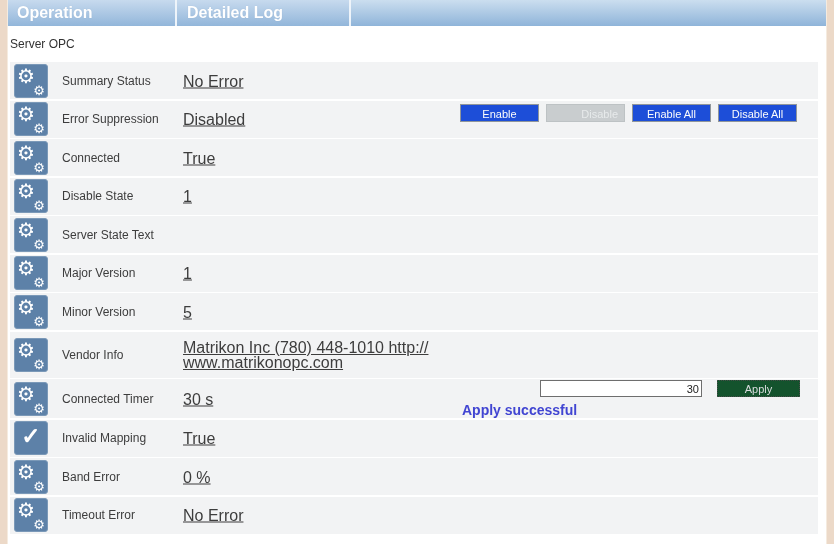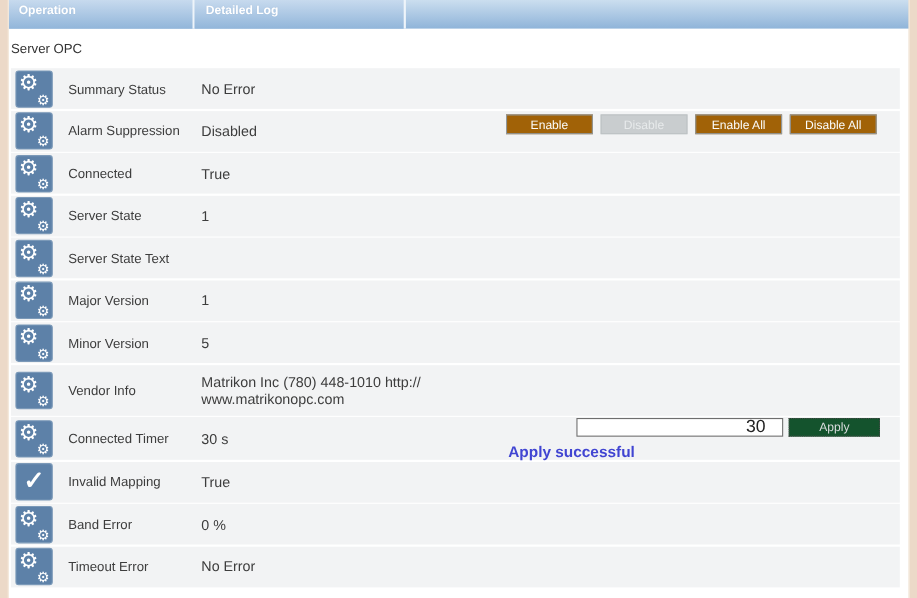--- a/index.html
+++ b/index.html
@@ -14,29 +14,29 @@
   .win-border.right{right:0;width:7px;border-left:1px solid #f5ebdf;}
 
   
   .tabbar{
     position:absolute;left:7px;right:7px;top:0;height:26px;
     background:linear-gradient(#cbdeef,#8fb4d9);
     display:flex;z-index:2;
   }
   .tab{
     height:26px;box-sizing:border-box;padding:4px 0 0 10px;
-    font-size:11px;font-weight:bold;color:#ffffff;
+    font-size:16px;font-weight:bold;color:#ffffff;
     background:linear-gradient(#c7daee,#92b6da);
     border-right:2px solid #eef4fa;cursor:default;
     text-shadow:0 0 1px rgba(120,150,185,.35);
   }
   .tab.selected{background:linear-gradient(#a6abae,#7d8385);text-shadow:none;}
   .tab.t0{width:170px;}
   .tab.t1{width:176px;}
-  .tab.t2{width:192px;}
+  .tab.t2{width:174px;}
 
   
   .content{position:absolute;left:7px;right:7px;top:26px;bottom:0;background:#ffffff;}
   .page-title{position:absolute;left:3px;top:11px;font-size:12px;color:#333333;}
 
   .rows{position:absolute;left:3px;top:36px;width:808px;}
   .row{position:relative;height:37px;margin-bottom:1.5px;background:#f2f3f4;}
   .row.tall{height:46px;}
   .row.reconnect{height:39px;}
 
@@ -54,37 +54,37 @@
   .icon .g1{left:2px;top:1px;font-size:20px;}
   .icon .g2{right:2px;bottom:0px;font-size:13px;}
   .icon .chk{left:50%;top:50%;transform:translate(-50%,-55%);font-size:23px;font-weight:bold;}
 
   .label{
     position:absolute;left:52px;top:50%;transform:translateY(-50%);
     width:122px;font-size:12px;color:#3d3d3d;
   }
   .value{
     position:absolute;left:173px;top:50%;transform:translateY(-50%);
-    font-size:13px;color:#3d3d3d;white-space:pre-line;max-width:340px;line-height:15px;
+    font-size:16px;color:#3d3d3d;white-space:pre-line;max-width:340px;line-height:15px;text-decoration:underline;
   }
 
   
   .row-buttons{position:absolute;top:3px;right:21px;display:flex;}
   .btn{
     width:79px;height:18px;margin-left:7px;box-sizing:border-box;
-    background:#a16207;border:1px solid #90969a;
+    background:#1d4ed8;border:1px solid #90969a;
     color:#fbfcfc;font-size:11px;text-align:center;line-height:16px;cursor:pointer;
     font-family:"Liberation Sans",sans-serif;
   }
-  .btn.disabled{background:#c9cdcf;border-color:#bdc2c4;color:#e7eaeb;cursor:default;}
+  .btn.disabled{background:#c9cdcf;border-color:#bdc2c4;color:#e7eaeb;cursor:default;text-align:right;}
 
   
   .timer-input{
-    position:absolute;top:1px;right:106px;width:156px;height:15px;box-sizing:content-box;
-    border:1px solid #6e6e6e;font-size:16px;text-align:right;padding:0 15px;
+    position:absolute;top:1px;right:116px;width:156px;height:15px;box-sizing:content-box;
+    border:1px solid #6e6e6e;font-size:11px;text-align:right;padding:0 2px;
     font-family:"Liberation Sans",sans-serif;color:#222;background:#ffffff;
   }
   .apply-btn{
     position:absolute;top:1px;right:18px;width:83px;height:17px;box-sizing:border-box;
     background:#14532d;border:1px dotted #4a4a4a;
     color:#d9dcdd;font-size:11px;text-align:center;line-height:14px;cursor:pointer;
     font-family:"Liberation Sans",sans-serif;
   }
   .apply-status{
     position:absolute;top:23px;left:452px;
@@ -111,21 +111,21 @@
           <span class="g2"></span>
         </div>
         <span class="label">Summary Status</span>
         <span class="value">No Error</span>
       </div>
       <div class="row">
         <div class="icon">
           <span class="g1"></span>
           <span class="g2"></span>
         </div>
-        <span class="label">Alarm Suppression</span>
+        <span class="label">Error Suppression</span>
         <span class="value">Disabled</span>
         <div class="row-buttons">
           <button class="btn">Enable</button>
           <button class="btn disabled" disabled="">Disable</button>
           <button class="btn">Enable All</button>
           <button class="btn">Disable All</button>
         </div>
       </div>
       <div class="row">
         <div class="icon">
@@ -133,21 +133,21 @@
           <span class="g2"></span>
         </div>
         <span class="label">Connected</span>
         <span class="value">True</span>
       </div>
       <div class="row">
         <div class="icon">
           <span class="g1"></span>
           <span class="g2"></span>
         </div>
-        <span class="label">Server State</span>
+        <span class="label">Disable State</span>
         <span class="value">1</span>
       </div>
       <div class="row">
         <div class="icon">
           <span class="g1"></span>
           <span class="g2"></span>
         </div>
         <span class="label">Server State Text</span>
       </div>
       <div class="row">

